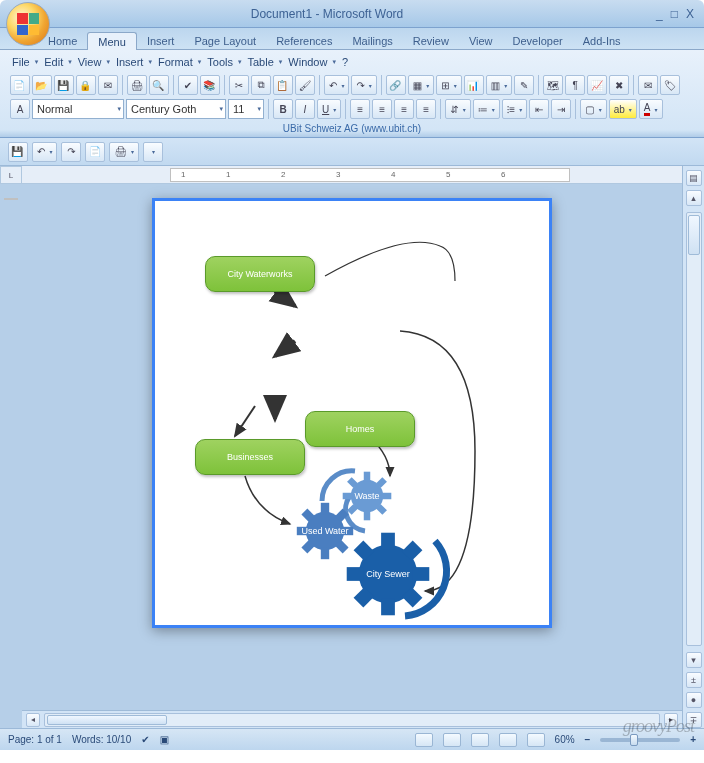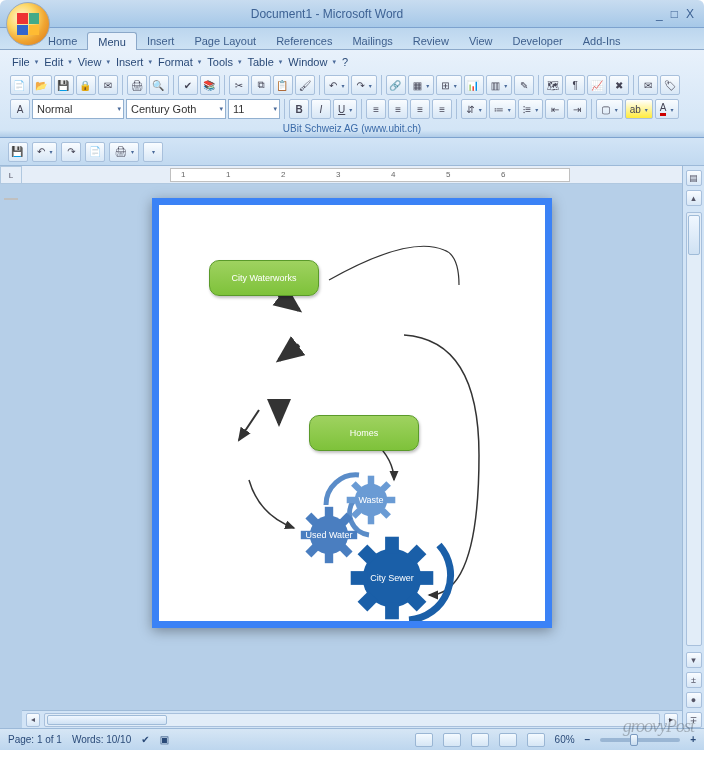--- a/index.html
+++ b/index.html
@@ -26,21 +26,21 @@
 .ribbon { background: linear-gradient(#e8f1fb, #d3e5f6 92%, #b0cce8); border-bottom: 1px solid #7da2ce; padding: 3px 6px 3px 6px; position:relative;}
 .menubar { display: flex; gap: 2px; padding: 2px 4px 4px 4px; font-size: 11px; color: #2a4a78; align-items:center;}
 .menubar .mitem { padding: 1px 2px; cursor: pointer; display:flex; align-items:center; gap:5px;}
 .menubar .drop { font-size:7px; color:#4a6a9a;}
 .toolicons { display: flex; flex-wrap: wrap; gap: 2px; padding: 2px 4px; align-items:center;}
 .tico { width: 20px; height: 20px; background: linear-gradient(#f9fcff, #d8e7f6); border: 1px solid #a8c0dc; border-radius: 2px; display:flex; align-items:center; justify-content:center; font-size:10px; color:#445; cursor:pointer;}
 .tico.wide{width:auto; padding:0 4px; gap:3px;}
 .tdd{font-size:6px; color:#4a6a9a; margin-left:1px;}
 .sep { width: 1px; height: 20px; background: #a8c0dc; margin: 0 2px; }
 .style-box, .font-box, .size-box { height: 20px; background: #fff; border: 1px solid #92b0d0; font-size: 11px; padding: 0 14px 0 4px; display:flex; align-items:center; position:relative; color:#333;}
-.style-box{width:92px;} .font-box{width:100px;align-items:center;} .size-box{width:52px;}
+.style-box{width:92px;} .font-box{width:100px;align-items:center;} .size-box{width:36px;}
 .combo-arrow{position:absolute; right:2px; font-size:7px; color:#4a6a9a;}
 .credit { text-align: center; font-size: 10px; color: #3a6aa8; padding-top:2px;}
 
 
 .qat2 { height: 28px; background: linear-gradient(#d2e4f6,#c1d9f0); display:flex; align-items:center; padding:0 8px; gap:4px; border-bottom:1px solid #9cb9d8;}
 .qat2 .tico{background:linear-gradient(#f9fcff,#d8e7f6);}
 
 
 .workspace { display:flex; height: 562px; background:#b6cfe8;}
 .ruler-corner{width:22px; height:18px; background:#e6eef8; border:1px solid #b0c8e0; display:flex;align-items:center;justify-content:center; font-size:8px; color:#556;}
@@ -49,21 +49,21 @@
 .hruler { height: 18px; background:#e6eef8; border-bottom:1px solid #b0c8e0; display:flex; align-items:center;}
 .hruler-inner{margin-left:148px; height:14px; width:400px; background:#fff; border:1px solid #c0c0c0; position:relative; font-size:8px; color:#666;}
 .hruler-inner span{position:absolute; top:1px;}
 .docarea { flex:1; overflow:auto; background:#b6cfe8; position:relative; display:flex; justify-content:center; padding-top:14px;}
 .rightpane{width:22px; background:#d2e4f6; border-left:1px solid #9fbbd8; display:flex; flex-direction:column; align-items:center; gap:4px; padding-top:4px;}
 .rightpane .rico{width:16px;height:16px;border:1px solid #a8c0dc;background:linear-gradient(#f9fcff,#d8e7f6);border-radius:2px;font-size:9px;display:flex;align-items:center;justify-content:center;color:#556;}
 .scroll-track{flex:1; width:16px; background:#e2edf8; border:1px solid #a8c0dc; border-radius:2px; margin:2px; position:relative;}
 .scroll-thumb{position:absolute; top:2px; left:1px; right:1px; height:40px; background:linear-gradient(#f0f7ff,#cfe1f3); border:1px solid #9fbbd8; border-radius:2px;}
 
 
-.page { width: 400px; height: 430px; background:#fff; box-shadow: 0 3px 12px rgba(0,0,0,.35); position:relative; border:7px solid #3b82f6;}
+.page { width: 400px; height: 430px; background:#fff; box-shadow: 0 3px 12px rgba(0,0,0,.35); position:relative; border:3px solid #3b82f6;}
 .shape { position:absolute; border-radius:10px; background:linear-gradient(#9fd260,#7ec23a); border:1px solid #5a9a2a; display:flex; align-items:center; justify-content:center; text-align:center; color:#fff; font-size:9px; padding:4px; box-shadow: 1px 2px 3px rgba(0,0,0,.25); font-family: 'Century Gothic', sans-serif;}
 .gear { position:absolute; display:flex; align-items:center; justify-content:center; color:#fff; font-size:9px; font-family:'Century Gothic',sans-serif;}
 .gear svg{position:absolute; inset:0;}
 .gear span{position:relative; z-index:2;}
 svg.connector{position:absolute; inset:0; width:100%; height:100%; pointer-events:none;}
 
 
 .statusbar { height:22px; background:linear-gradient(#d6e6f5,#bdd6ee); border-top:1px solid #9cb9d8; display:flex; align-items:center; font-size:10px; color:#2a4a78; padding:0 8px; gap:10px;}
 .statusbar .spacer{flex:1;}
 .viewbtn{width:18px;height:14px;border:1px solid #9ab6d4;background:linear-gradient(#f4faff,#d6e6f5);border-radius:2px;cursor:pointer;}
@@ -282,20 +282,23 @@
           <path d="M 167 300 A 30 30 0 0 1 200 270" stroke="#5a8cc8" stroke-width="5" fill="none"></path>
           <path d="M 210 330 A 22 22 0 0 1 195 295" stroke="#5a8cc8" stroke-width="5" fill="none"></path>
           <path d="M 280 340 A 45 45 0 0 1 250 415" stroke="#1a5fa8" stroke-width="7" fill="none"></path>
         </svg>
 
         <div class="shape" style="left:50px;top:55px;width:110px;height:36px;">
             <span>City Waterworks</span>
           </div>
         <div class="shape" style="left:150px;top:210px;width:110px;height:36px;">
             <span>Homes</span>
+          </div>
+        <div class="shape" style="left:40px;top:238px;width:110px;height:36px;">
+            <span>Businesses</span>
           </div>
 
         <div class="gear" style="left:140px;top:300px;width:60px;height:60px;">
           <svg viewBox="0 0 100 100">
               <g fill="#4a7ec0">
                 <circle cx="50" cy="50" r="32"></circle>
                 <rect x="43" y="3" width="14" height="20"></rect>
                 <rect x="43" y="77" width="14" height="20"></rect>
                 <rect x="3" y="43" width="20" height="14"></rect>
                 <rect x="77" y="43" width="20" height="14"></rect>

